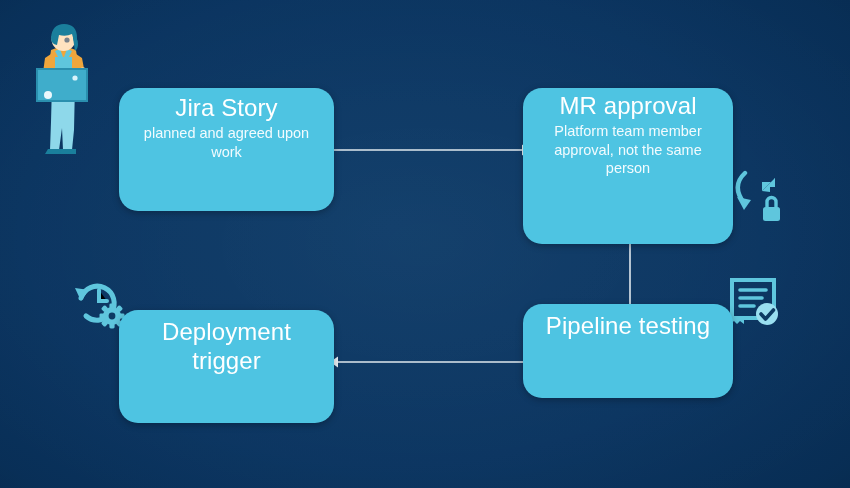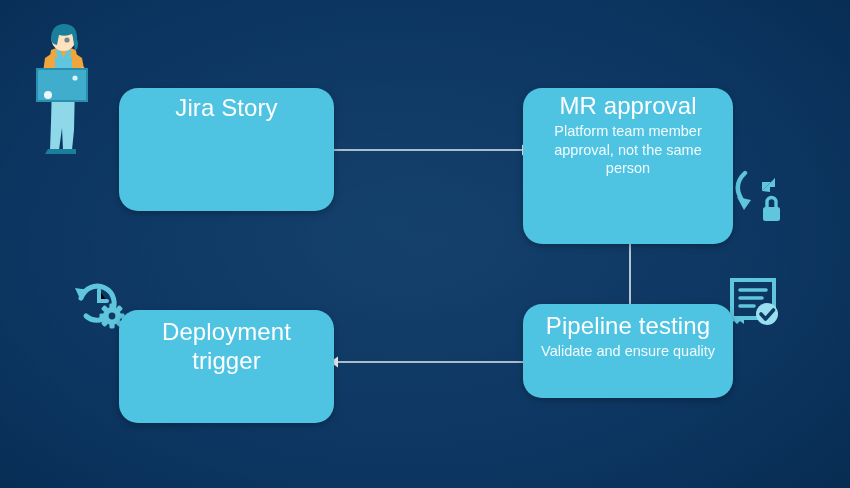--- a/index.html
+++ b/index.html
@@ -183,30 +183,30 @@
 
   <div class="conn" id="conn-pipe-deploy">
     <svg viewBox="0 0 204 28" width="204" height="28" aria-hidden="true">
       <line x1="8" y1="14" x2="204" y2="14" stroke="#dfe8ee" stroke-width="1.6"></line>
       <path d="M12 8.5 L12 19.5 L4 14 Z" fill="#e8eff4"></path>
     </svg>
   </div>
 
   <div class="node" id="node-jira">
     <div class="title">Jira Story</div>
+    <div class="sub">planned and agreed upon work</div>
   </div>
 
   <div class="node" id="node-mr">
     <div class="title">MR approval</div>
     <div class="sub">Platform team member approval, not the same person</div>
   </div>
 
   <div class="node" id="node-pipeline">
     <div class="title">Pipeline testing</div>
-    <div class="sub">Validate and ensure quality</div>
   </div>
 
   <div class="node" id="node-deploy">
     <div class="title">Deployment
 trigger</div>
   </div>
 
 </div>
 
 </body></html>

